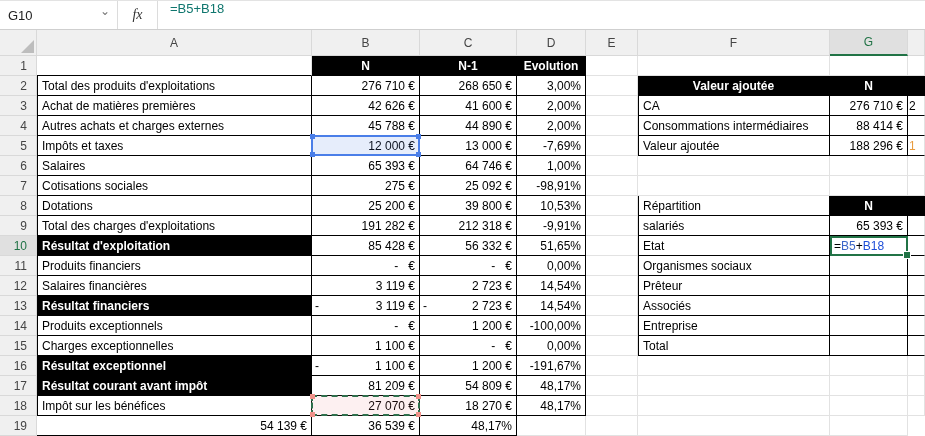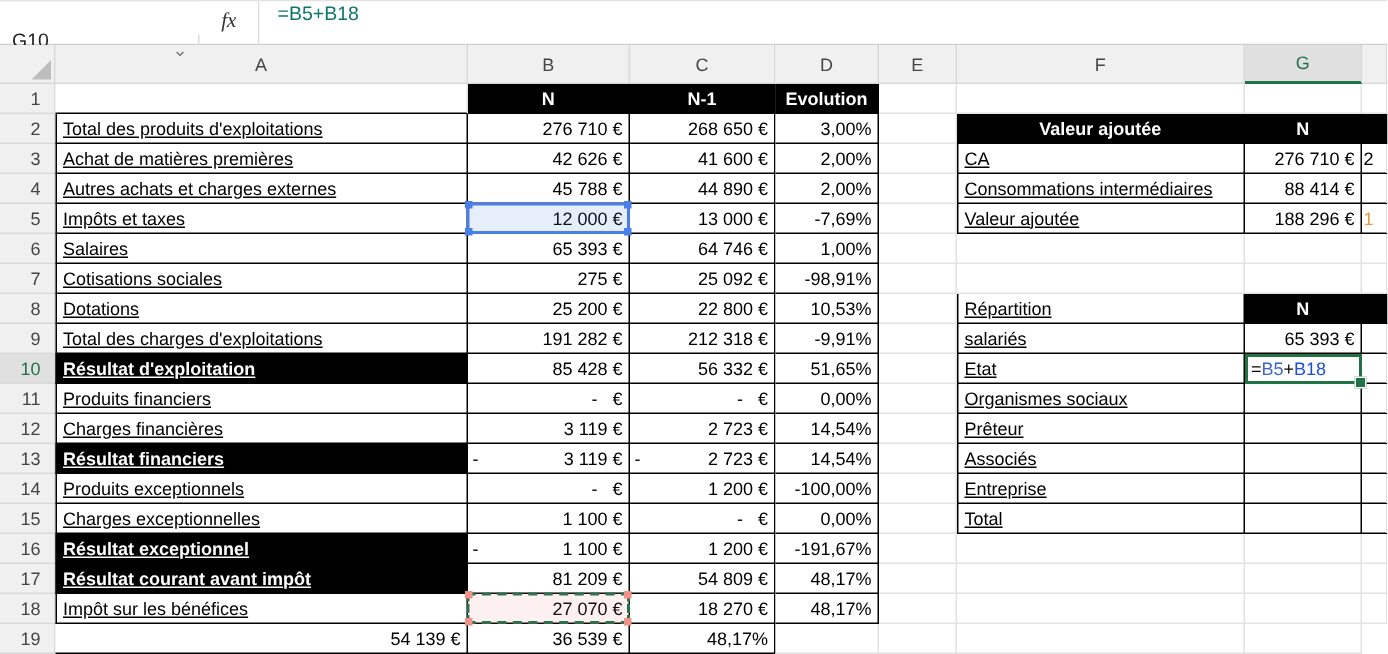--- a/index.html
+++ b/index.html
@@ -7,22 +7,22 @@
     --grid:#e2e2e2; --hdrbg:#f0f0f0; --hdrline:#d9d9d9; --hdrtxt:#454545;
   }
   *{box-sizing:border-box; margin:0; padding:0;}
   body{background:#fff;}
   .app{width:925px;height:436px;overflow:hidden;background:#fff;
        font-family:"Liberation Sans",sans-serif; position:relative;}
 
   
   .fbar{height:30px;display:flex;align-items:stretch;background:#fff;
         border-top:1px solid #e3e3e3;border-bottom:1px solid #cfcfcf;}
-  .namebox{width:133px;background:#fff;border-right:1px solid #dcdcdc;
-           display:flex;align-items:center;padding-left:8px;font-size:13px;color:#222;position:relative;cursor:default;margin-top:22px;}
+  .namebox{width:118px;background:#fff;border-right:1px solid #dcdcdc;
+           display:flex;align-items:center;padding-left:8px;font-size:13px;color:#222;position:relative;cursor:default;}
   .chev{position:absolute;right:7px;top:4px;color:#777;font-size:12px;line-height:1;}
   .fxbox{width:40px;background:#fff;border-right:1px solid #dcdcdc;
          display:flex;align-items:center;justify-content:center;
          font-family:"Liberation Serif",serif;font-style:italic;font-size:14px;color:#333;}
   .finput{flex:1;background:#fff;display:flex;align-items:flex-start;padding-left:12px;
           font-size:13px;color:#0f766e;}
 
   
   .sheet{display:grid;
          grid-template-columns:37px 275px 108px 97px 69px 52px 192px 78px 17px;
@@ -37,21 +37,21 @@
           border-right:1px solid var(--hdrline);border-bottom:1px solid var(--hdrline);}
   .colhdr.active{background:#e0e0e0;color:var(--green);border-bottom:2px solid var(--green);}
   .rowhdr{background:var(--hdrbg);color:var(--hdrtxt);font-size:12px;
           display:flex;align-items:center;justify-content:flex-end;padding-right:9px;
           border-right:1px solid var(--hdrline);border-bottom:1px solid var(--hdrline);}
   .rowhdr.active{background:#e0e0e0;color:var(--green);}
 
   .cell{position:relative;display:flex;align-items:center;background:#fff;color:#000;
         font-size:12px;white-space:pre;overflow:hidden;
         border-right:1px solid var(--grid);border-bottom:1px solid var(--grid);}
-  .lbl{padding-left:4px;text-decoration:underline;}
+  .lbl{padding-left:4px;}
   .num{justify-content:flex-end;padding-right:4px;}
   .tb{border-right-color:#000;border-bottom-color:#000;}
   .tl{border-left:1px solid #000;}
   .bbk{border-bottom-color:#000;}
   .blk{background:#000;color:#fff;font-weight:bold;border-right-color:#000;border-bottom-color:#000;}
   .ctr{justify-content:center;padding:0;}
   .neg{justify-content:space-between;padding-left:3px;padding-right:4px;}
   .spill{justify-content:flex-start;padding-left:1px;}
 
   
@@ -158,21 +158,21 @@
       <div class="cell num tb">275 €</div>
       <div class="cell num tb">25 092 €</div>
       <div class="cell num tb">-98,91%</div>
       <div class="cell"></div>
       <div class="cell"></div>
       <div class="cell"></div>
       <div class="cell"></div>
       <div class="rowhdr">8</div>
       <div class="cell lbl tb tl">Dotations</div>
       <div class="cell num tb">25 200 €</div>
-      <div class="cell num tb">22 800 €</div>
+      <div class="cell num tb">39 800 €</div>
       <div class="cell num tb">10,53%</div>
       <div class="cell"></div>
       <div class="cell lbl tb tl">Répartition</div>
       <div class="cell blk ctr">N</div>
       <div class="cell blk"></div>
       <div class="rowhdr">9</div>
       <div class="cell lbl tb tl">Total des charges d'exploitations</div>
       <div class="cell num tb">191 282 €</div>
       <div class="cell num tb">212 318 €</div>
       <div class="cell num tb">-9,91%</div>
@@ -192,21 +192,21 @@
       <div class="rowhdr">11</div>
       <div class="cell lbl tb tl">Produits financiers</div>
       <div class="cell num tb">-&nbsp;&nbsp;&nbsp;€</div>
       <div class="cell num tb">-&nbsp;&nbsp;&nbsp;€</div>
       <div class="cell num tb">0,00%</div>
       <div class="cell"></div>
       <div class="cell lbl tb tl">Organismes sociaux</div>
       <div class="cell num tb"></div>
       <div class="cell bbk"></div>
       <div class="rowhdr">12</div>
-      <div class="cell lbl tb tl">Charges financières</div>
+      <div class="cell lbl tb tl">Salaires financières</div>
       <div class="cell num tb">3 119 €</div>
       <div class="cell num tb">2 723 €</div>
       <div class="cell num tb">14,54%</div>
       <div class="cell"></div>
       <div class="cell lbl tb tl">Prêteur</div>
       <div class="cell num tb"></div>
       <div class="cell bbk"></div>
       <div class="rowhdr">13</div>
       <div class="cell lbl tb tl blk">Résultat financiers</div>
       <div class="cell num tb neg"><span>-</span><span>3 119 €</span></div>

